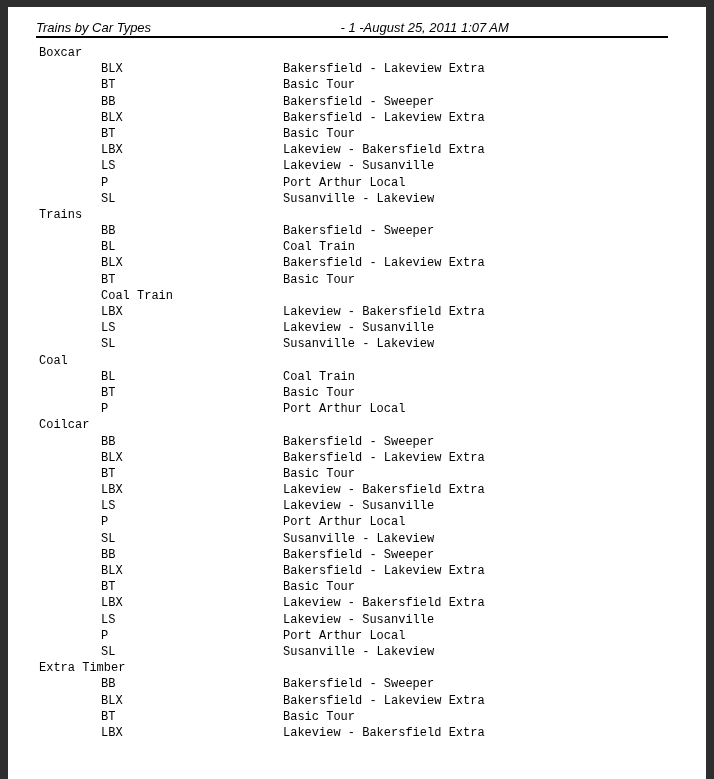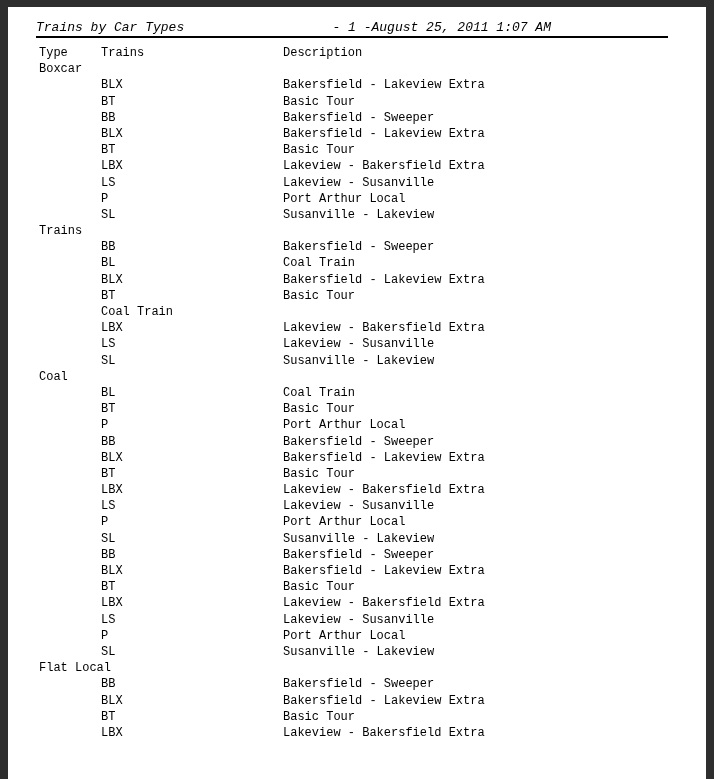--- a/index.html
+++ b/index.html
@@ -19,21 +19,21 @@
     width: 698px; height: 1100px;
     background: #ffffff;
     color: #000000;
   }
   .page-header {
     position: absolute;
     left: 28px; top: 10px;
     width: 632px; height: 19px;
     display: flex;
     align-items: flex-end;
-    font-family: Liberation Mono, monospace;
+    font-family: Liberation Sans, sans-serif;
     font-style: italic;
     font-size: 13px;
     line-height: 16px;
     color: #000000;
     white-space: nowrap;
   }
   .ph-left  { flex: 1 1 0; text-align: left; }
   .ph-mid   { flex: 0 0 auto; text-align: center; }
   .ph-right { flex: 1 1 0; text-align: left; }
   .header-rule {
@@ -68,25 +68,20 @@
 
     <div class="page-header">
       <span class="ph-left">Trains by Car Types</span>
       <span class="ph-mid">- 1 -</span>
       <span class="ph-right">August 25, 2011 1:07 AM</span>
     </div>
 
     <div class="header-rule"></div>
 
     <div class="report-rows" id="report-rows">
-      <div class="row">
-        <span class="col-type">Type</span>
-        <span class="col-code">Trains</span>
-        <span class="col-desc">Description</span>
-      </div>
     <div class="row"><span class="col-type">Boxcar</span><span class="col-code"></span><span class="col-desc"></span></div>
         <div class="row"><span class="col-type"></span><span class="col-code">BLX</span><span class="col-desc">Bakersfield - Lakeview Extra</span></div>
         <div class="row"><span class="col-type"></span><span class="col-code">BT</span><span class="col-desc">Basic Tour</span></div>
         <div class="row"><span class="col-type"></span><span class="col-code">BB</span><span class="col-desc">Bakersfield - Sweeper</span></div>
         <div class="row"><span class="col-type"></span><span class="col-code">BLX</span><span class="col-desc">Bakersfield - Lakeview Extra</span></div>
         <div class="row"><span class="col-type"></span><span class="col-code">BT</span><span class="col-desc">Basic Tour</span></div>
         <div class="row"><span class="col-type"></span><span class="col-code">LBX</span><span class="col-desc">Lakeview - Bakersfield Extra</span></div>
         <div class="row"><span class="col-type"></span><span class="col-code">LS</span><span class="col-desc">Lakeview - Susanville</span></div>
         <div class="row"><span class="col-type"></span><span class="col-code">P</span><span class="col-desc">Port Arthur Local</span></div>
         <div class="row"><span class="col-type"></span><span class="col-code">SL</span><span class="col-desc">Susanville - Lakeview</span></div>
@@ -96,35 +91,36 @@
         <div class="row"><span class="col-type"></span><span class="col-code">BLX</span><span class="col-desc">Bakersfield - Lakeview Extra</span></div>
         <div class="row"><span class="col-type"></span><span class="col-code">BT</span><span class="col-desc">Basic Tour</span></div>
         <div class="row"><span class="col-type"></span><span class="col-desc">Coal Train</span></div>
         <div class="row"><span class="col-type"></span><span class="col-code">LBX</span><span class="col-desc">Lakeview - Bakersfield Extra</span></div>
         <div class="row"><span class="col-type"></span><span class="col-code">LS</span><span class="col-desc">Lakeview - Susanville</span></div>
         <div class="row"><span class="col-type"></span><span class="col-code">SL</span><span class="col-desc">Susanville - Lakeview</span></div>
         <div class="row"><span class="col-type">Coal</span><span class="col-code"></span><span class="col-desc"></span></div>
         <div class="row"><span class="col-type"></span><span class="col-code">BL</span><span class="col-desc">Coal Train</span></div>
         <div class="row"><span class="col-type"></span><span class="col-code">BT</span><span class="col-desc">Basic Tour</span></div>
         <div class="row"><span class="col-type"></span><span class="col-code">P</span><span class="col-desc">Port Arthur Local</span></div>
+        <div class="row"><span class="col-type">Coilcar</span><span class="col-code"></span><span class="col-desc"></span></div>
         <div class="row"><span class="col-type"></span><span class="col-code">BB</span><span class="col-desc">Bakersfield - Sweeper</span></div>
         <div class="row"><span class="col-type"></span><span class="col-code">BLX</span><span class="col-desc">Bakersfield - Lakeview Extra</span></div>
         <div class="row"><span class="col-type"></span><span class="col-code">BT</span><span class="col-desc">Basic Tour</span></div>
         <div class="row"><span class="col-type"></span><span class="col-code">LBX</span><span class="col-desc">Lakeview - Bakersfield Extra</span></div>
         <div class="row"><span class="col-type"></span><span class="col-code">LS</span><span class="col-desc">Lakeview - Susanville</span></div>
         <div class="row"><span class="col-type"></span><span class="col-code">P</span><span class="col-desc">Port Arthur Local</span></div>
         <div class="row"><span class="col-type"></span><span class="col-code">SL</span><span class="col-desc">Susanville - Lakeview</span></div>
         <div class="row"><span class="col-type"></span><span class="col-code">BB</span><span class="col-desc">Bakersfield - Sweeper</span></div>
         <div class="row"><span class="col-type"></span><span class="col-code">BLX</span><span class="col-desc">Bakersfield - Lakeview Extra</span></div>
         <div class="row"><span class="col-type"></span><span class="col-code">BT</span><span class="col-desc">Basic Tour</span></div>
         <div class="row"><span class="col-type"></span><span class="col-code">LBX</span><span class="col-desc">Lakeview - Bakersfield Extra</span></div>
         <div class="row"><span class="col-type"></span><span class="col-code">LS</span><span class="col-desc">Lakeview - Susanville</span></div>
         <div class="row"><span class="col-type"></span><span class="col-code">P</span><span class="col-desc">Port Arthur Local</span></div>
         <div class="row"><span class="col-type"></span><span class="col-code">SL</span><span class="col-desc">Susanville - Lakeview</span></div>
-        <div class="row"><span class="col-type">Flat Local</span><span class="col-code"></span><span class="col-desc"></span></div>
+        <div class="row"><span class="col-type">Extra Timber</span><span class="col-code"></span><span class="col-desc"></span></div>
         <div class="row"><span class="col-type"></span><span class="col-code">BB</span><span class="col-desc">Bakersfield - Sweeper</span></div>
         <div class="row"><span class="col-type"></span><span class="col-code">BLX</span><span class="col-desc">Bakersfield - Lakeview Extra</span></div>
         <div class="row"><span class="col-type"></span><span class="col-code">BT</span><span class="col-desc">Basic Tour</span></div>
         <div class="row"><span class="col-type"></span><span class="col-code">LBX</span><span class="col-desc">Lakeview - Bakersfield Extra</span></div>
       </div>
 
   </div>
 </div>
 
 </body></html>

